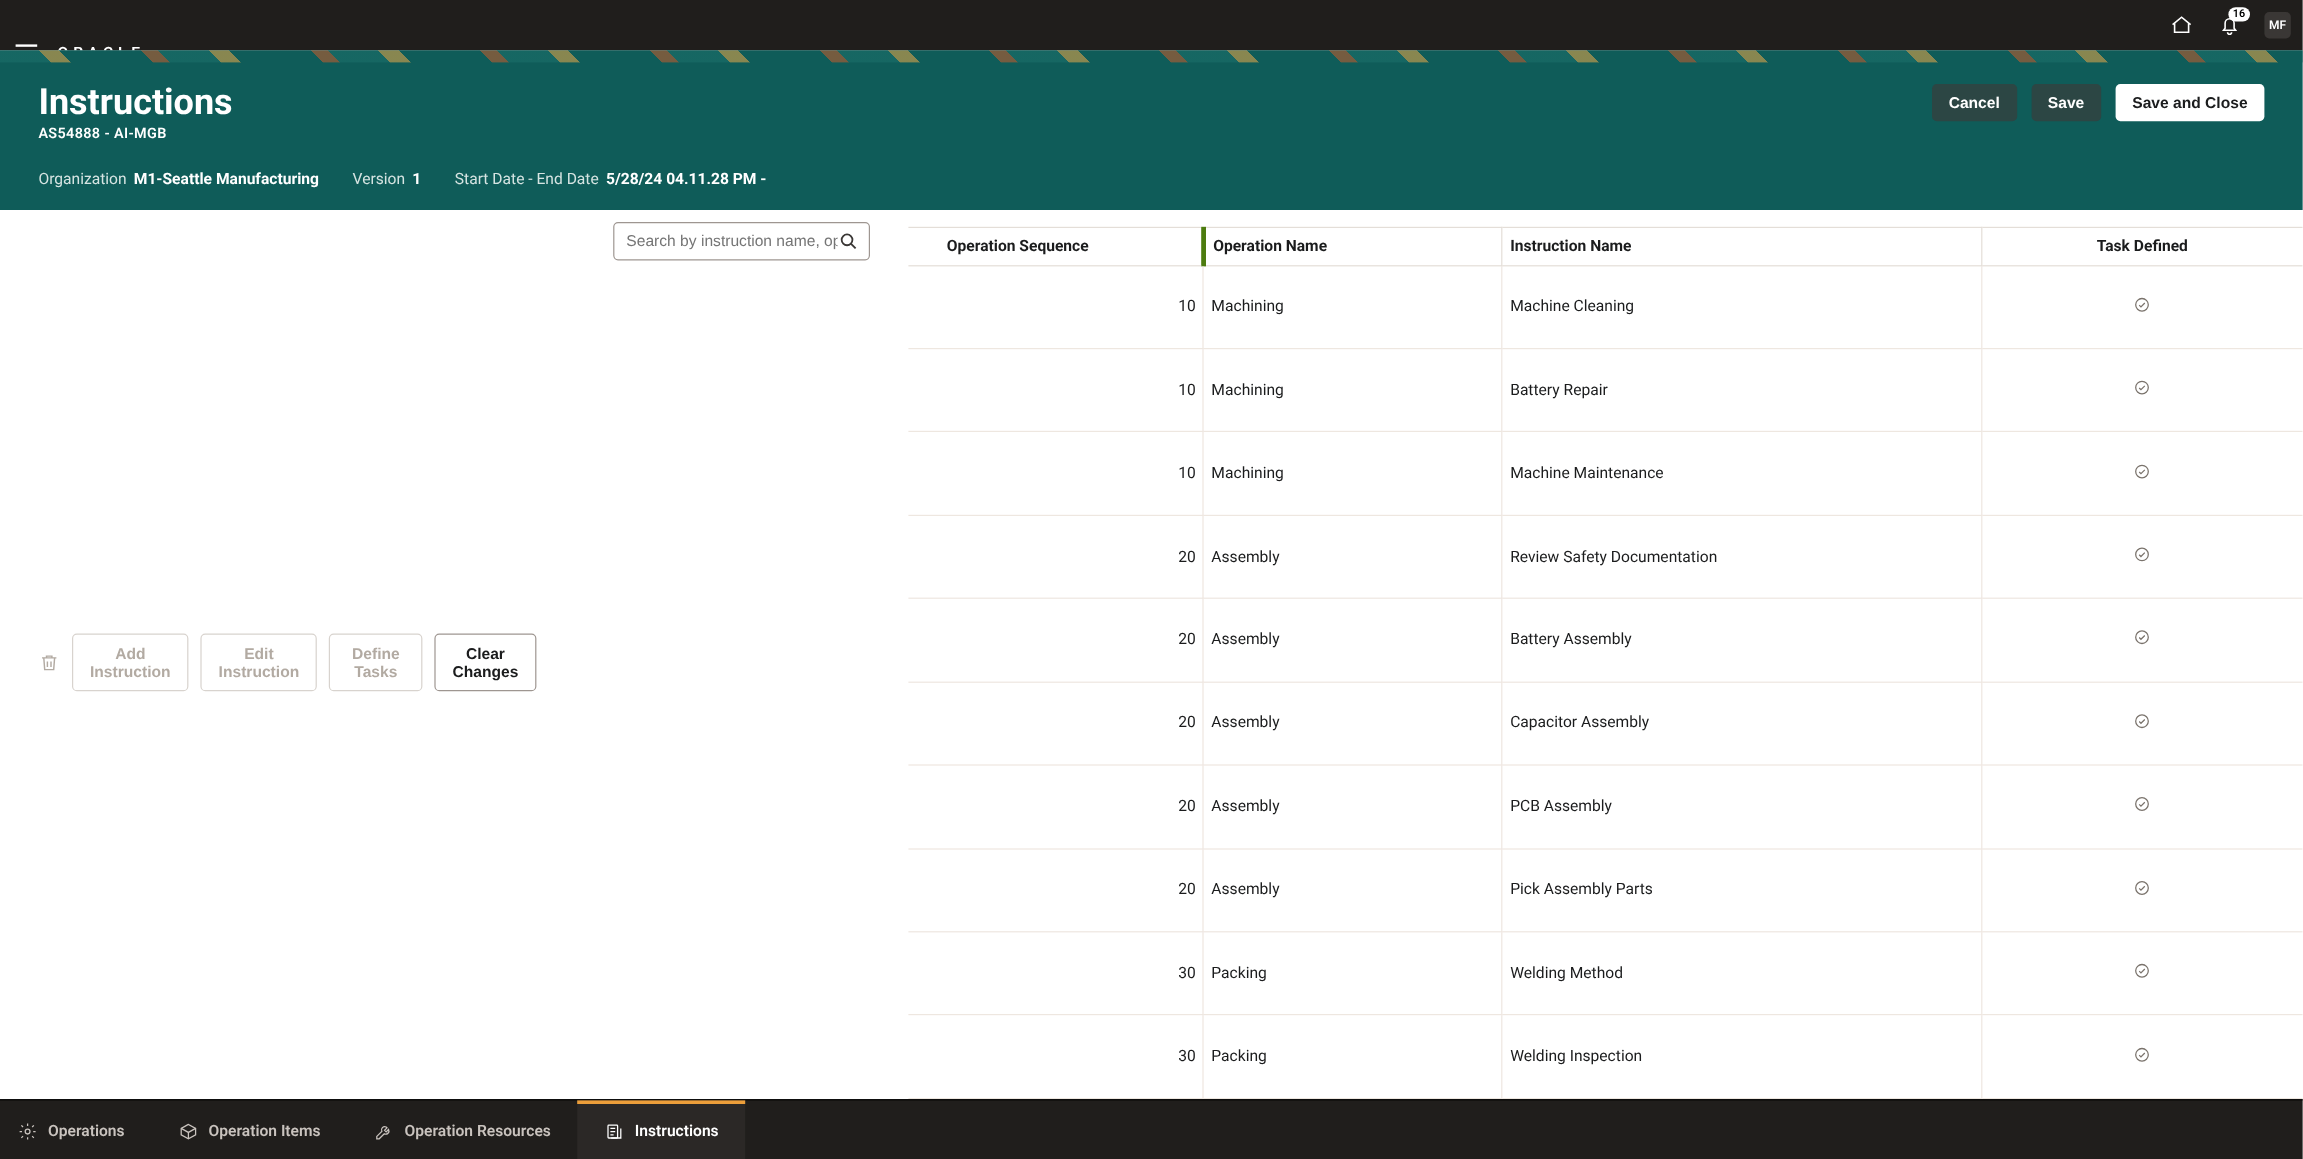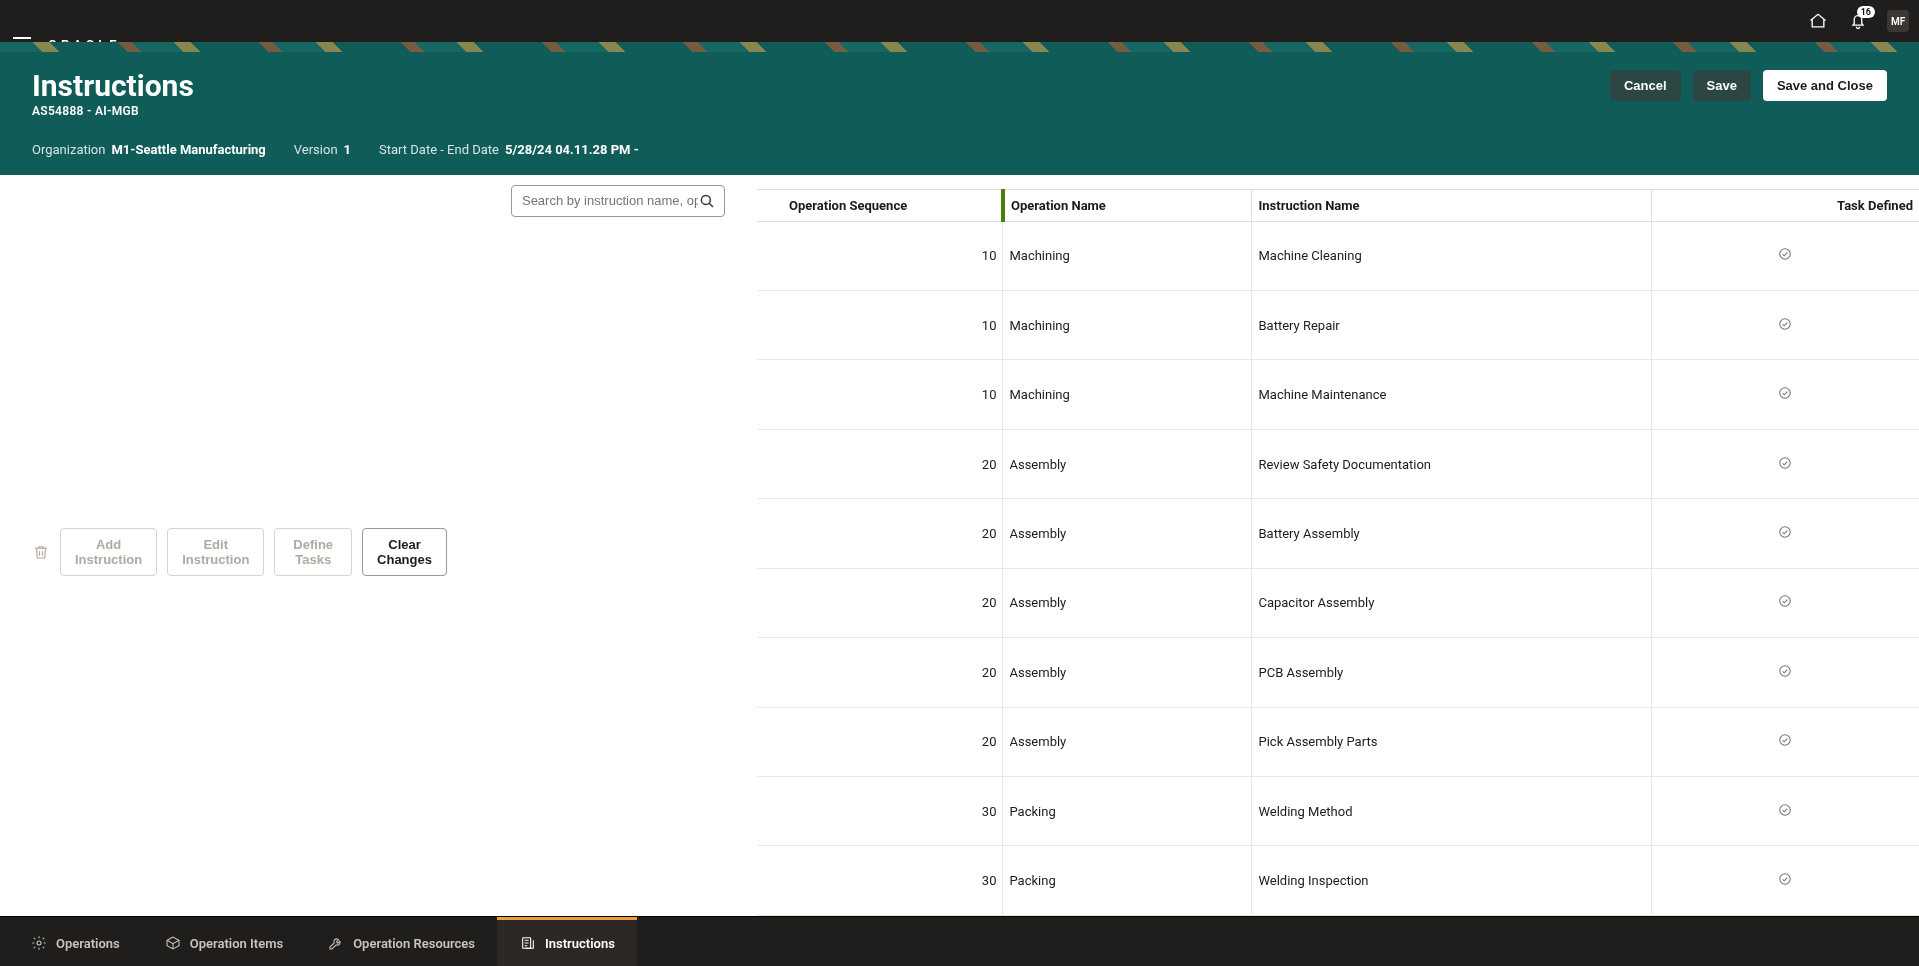--- a/index.html
+++ b/index.html
@@ -42,34 +42,34 @@
 
   
   .main { flex:1; overflow:auto; display:flex; flex-direction:row; }
 
   
   .tbl { width:100%; border-collapse:collapse; margin-top:14px; }
   .tbl th { text-align:left; font-weight:700; font-size:13px; padding:8px 6px; border-top:1px solid #e4ded8; border-bottom:1px solid #e4ded8; background:#fff; }
   .tbl th.col-seq { text-align:left; padding-right:6px; width:246px; padding-left:32px; border-right:4px solid #4d7c0f;}
   .tbl th.col-op { width:249px; padding-left:6px; border-right:1px solid #e4ded8;}
   .tbl th.col-instr { padding-left:6px; border-right:1px solid #e4ded8;}
-  .tbl th.col-task { width:268px; text-align:right; }
+  .tbl th.col-task { width:268px; text-align:center; }
   .tbl td { font-size:13px; padding:0 6px; height:27px; border-bottom:1px solid #eee7e0; vertical-align:middle; }
   .tbl td.col-seq { text-align:right; padding-right:6px; border-right:1px solid #eee7e0; }
   .tbl td.col-op { padding-left:6px; border-right:1px solid #eee7e0;}
   .tbl td.col-instr { padding-left:6px; border-right:1px solid #eee7e0;}
   .tbl td.col-task { text-align:center; color:#7a736c; }
   .check-circle { width:14px; height:14px; display:inline-block; }
 
   
   .bottom-nav { height:50px; background:#201e1c; display:flex; align-items:stretch; padding:0; color:#c9c3be; border-top:1px solid #000; }
   .bn-item { display:flex; align-items:center; gap:8px; padding:0 22px; font-size:13px; font-weight:600; cursor:pointer; border-top:3px solid transparent; }
   .bn-item .ico { width:18px; height:18px; display:flex; align-items:center; justify-content:center; }
   .bn-item.active { color:#fff; border-top-color:#ec9e3a; background:#2b2826; }
-  .bottom-nav .bn-item:first-child { padding-left:30px; }
+  .bottom-nav .bn-item:first-child { padding-left:14px; }
 
   .spacer { flex:1; }
   .bottom-gap { height:50px; background:#fff; }
 
   svg { display:block; }
 </style>
 </head>
 <body>
 
 <div class="topbar">

